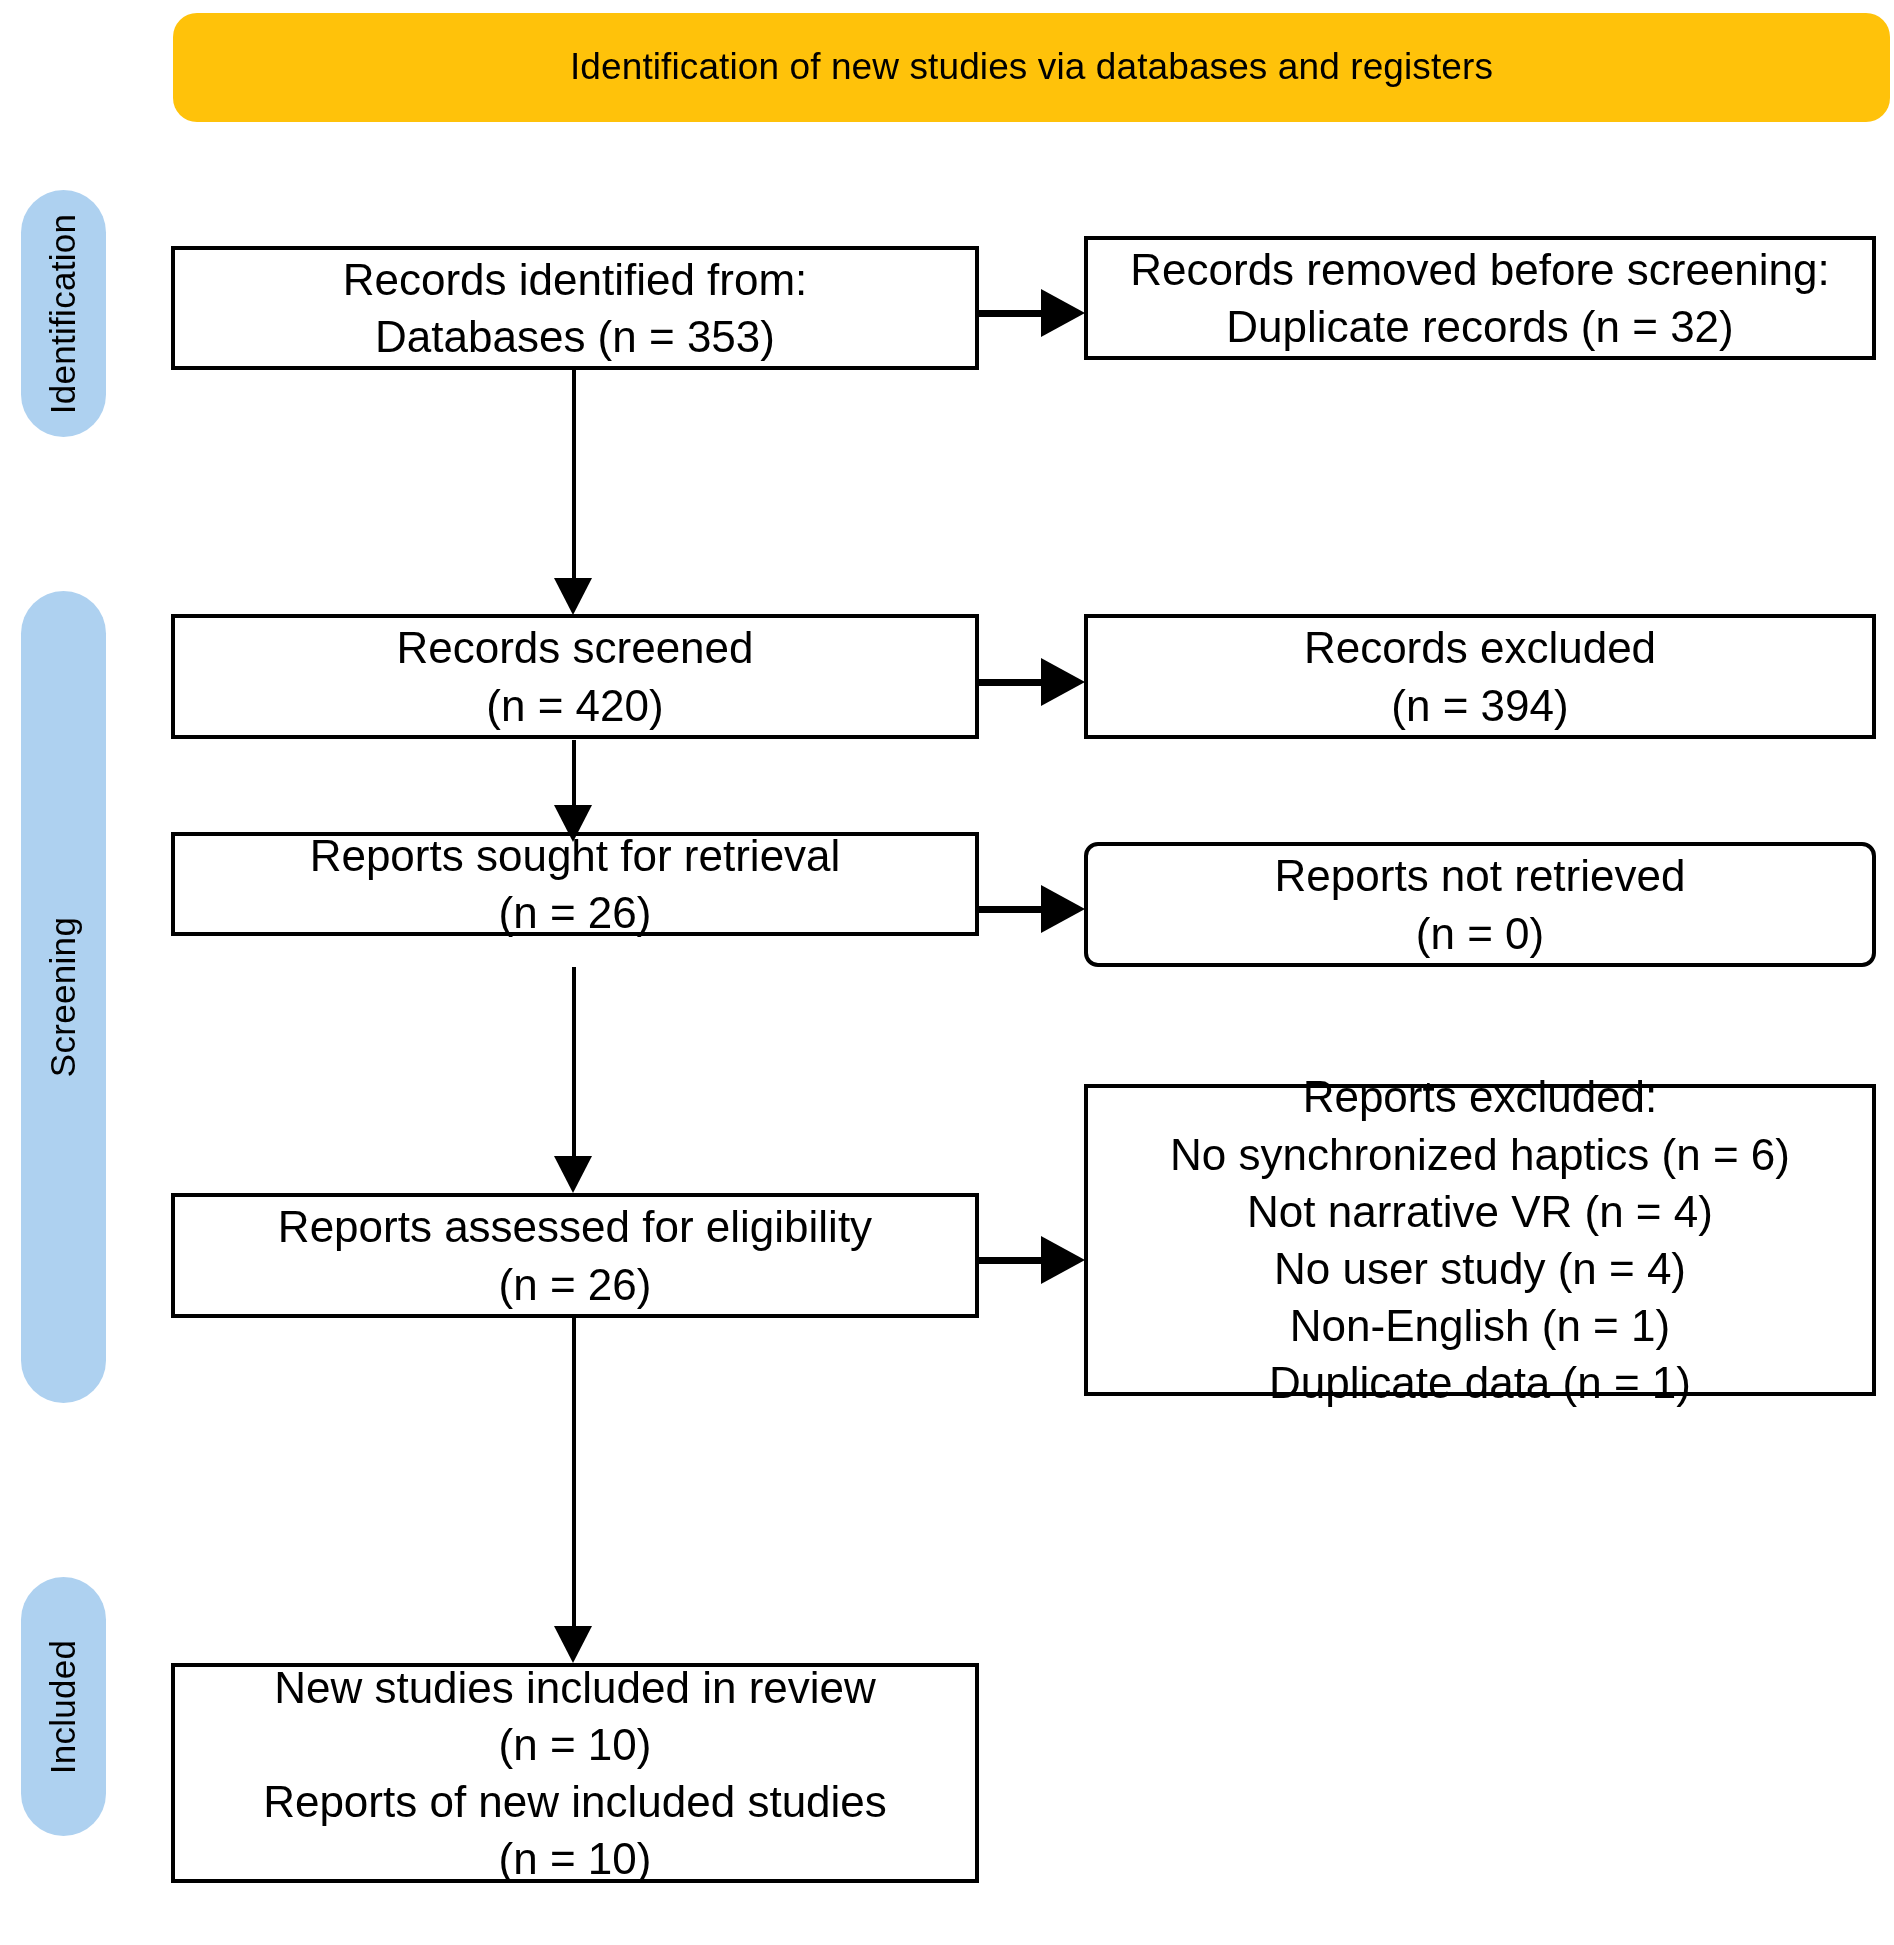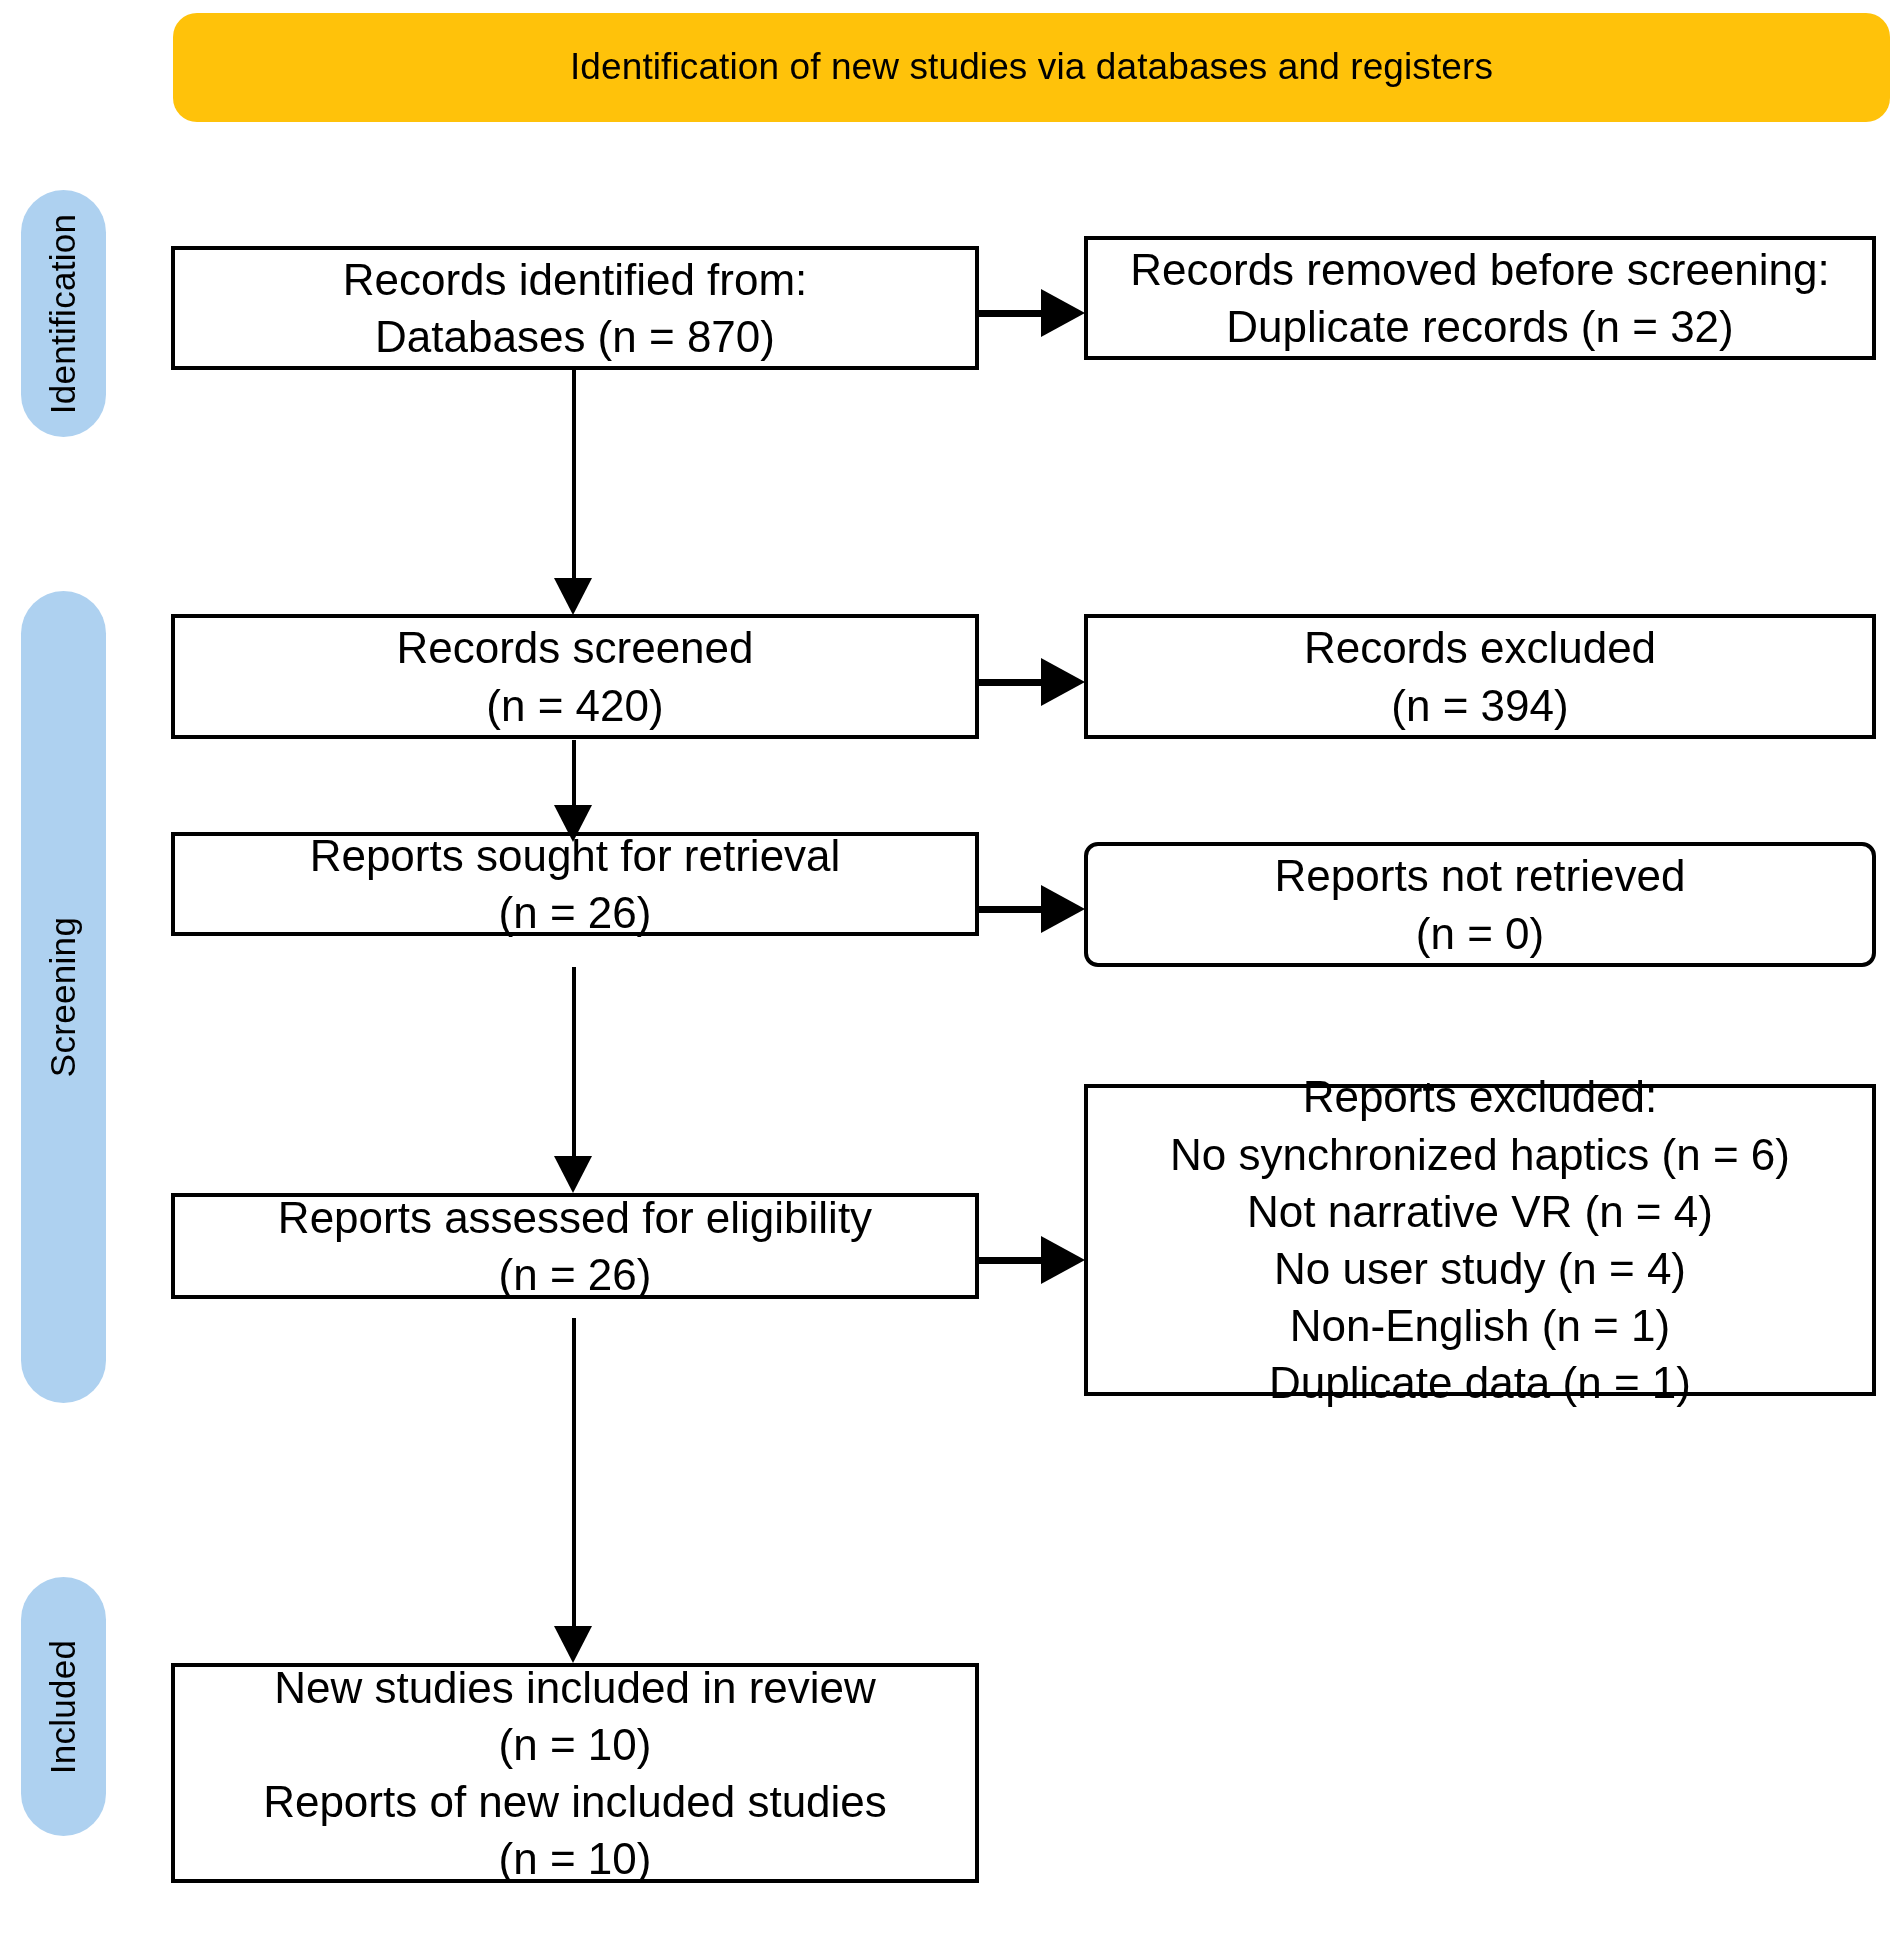--- a/index.html
+++ b/index.html
@@ -85,21 +85,21 @@
   .col-left  { left: 171px;  width: 808px; }
   
   .col-right { left: 1084px; width: 792px; }
 
   #box-identified   { top: 246px;  height: 124px; }
   #box-removed      { top: 236px;  height: 124px; }
   #box-screened     { top: 614px; height: 125px; }
   #box-excluded     { top: 614px; height: 125px; }
   #box-sought       { top: 832px; height: 104px; }
   #box-notretrieved { top: 842px; height: 125px; border-radius: 14px; }
-  #box-assessed     { top: 1193px; height: 106px; }
+  #box-assessed     { top: 1193px; height: 125px; }
   #box-reports-excluded { top: 1084px; height: 312px; }
   #box-included     { top: 1663px; height: 220px; }
 
   
   .conn {
     position: absolute;
     background: #000000;
   }
   
   .v-line { width: 3.5px; }
@@ -160,21 +160,21 @@
   <div class="stage-pill" id="stage-screening">
     <span class="stage-label">Screening</span>
   </div>
   <div class="stage-pill" id="stage-included">
     <span class="stage-label">Included</span>
   </div>
 
   <div class="flow-box col-left" id="box-identified">
     <div class="box-lines">
       <div class="box-line">Records identified from:</div>
-      <div class="box-line">Databases (n = 870)</div>
+      <div class="box-line">Databases (n = 353)</div>
     </div>
   </div>
   <div class="flow-box col-right" id="box-removed">
     <div class="box-lines">
       <div class="box-line">Records removed before screening:</div>
       <div class="box-line">Duplicate records (n = 32)</div>
     </div>
   </div>
 
   <div class="flow-box col-left" id="box-screened">

